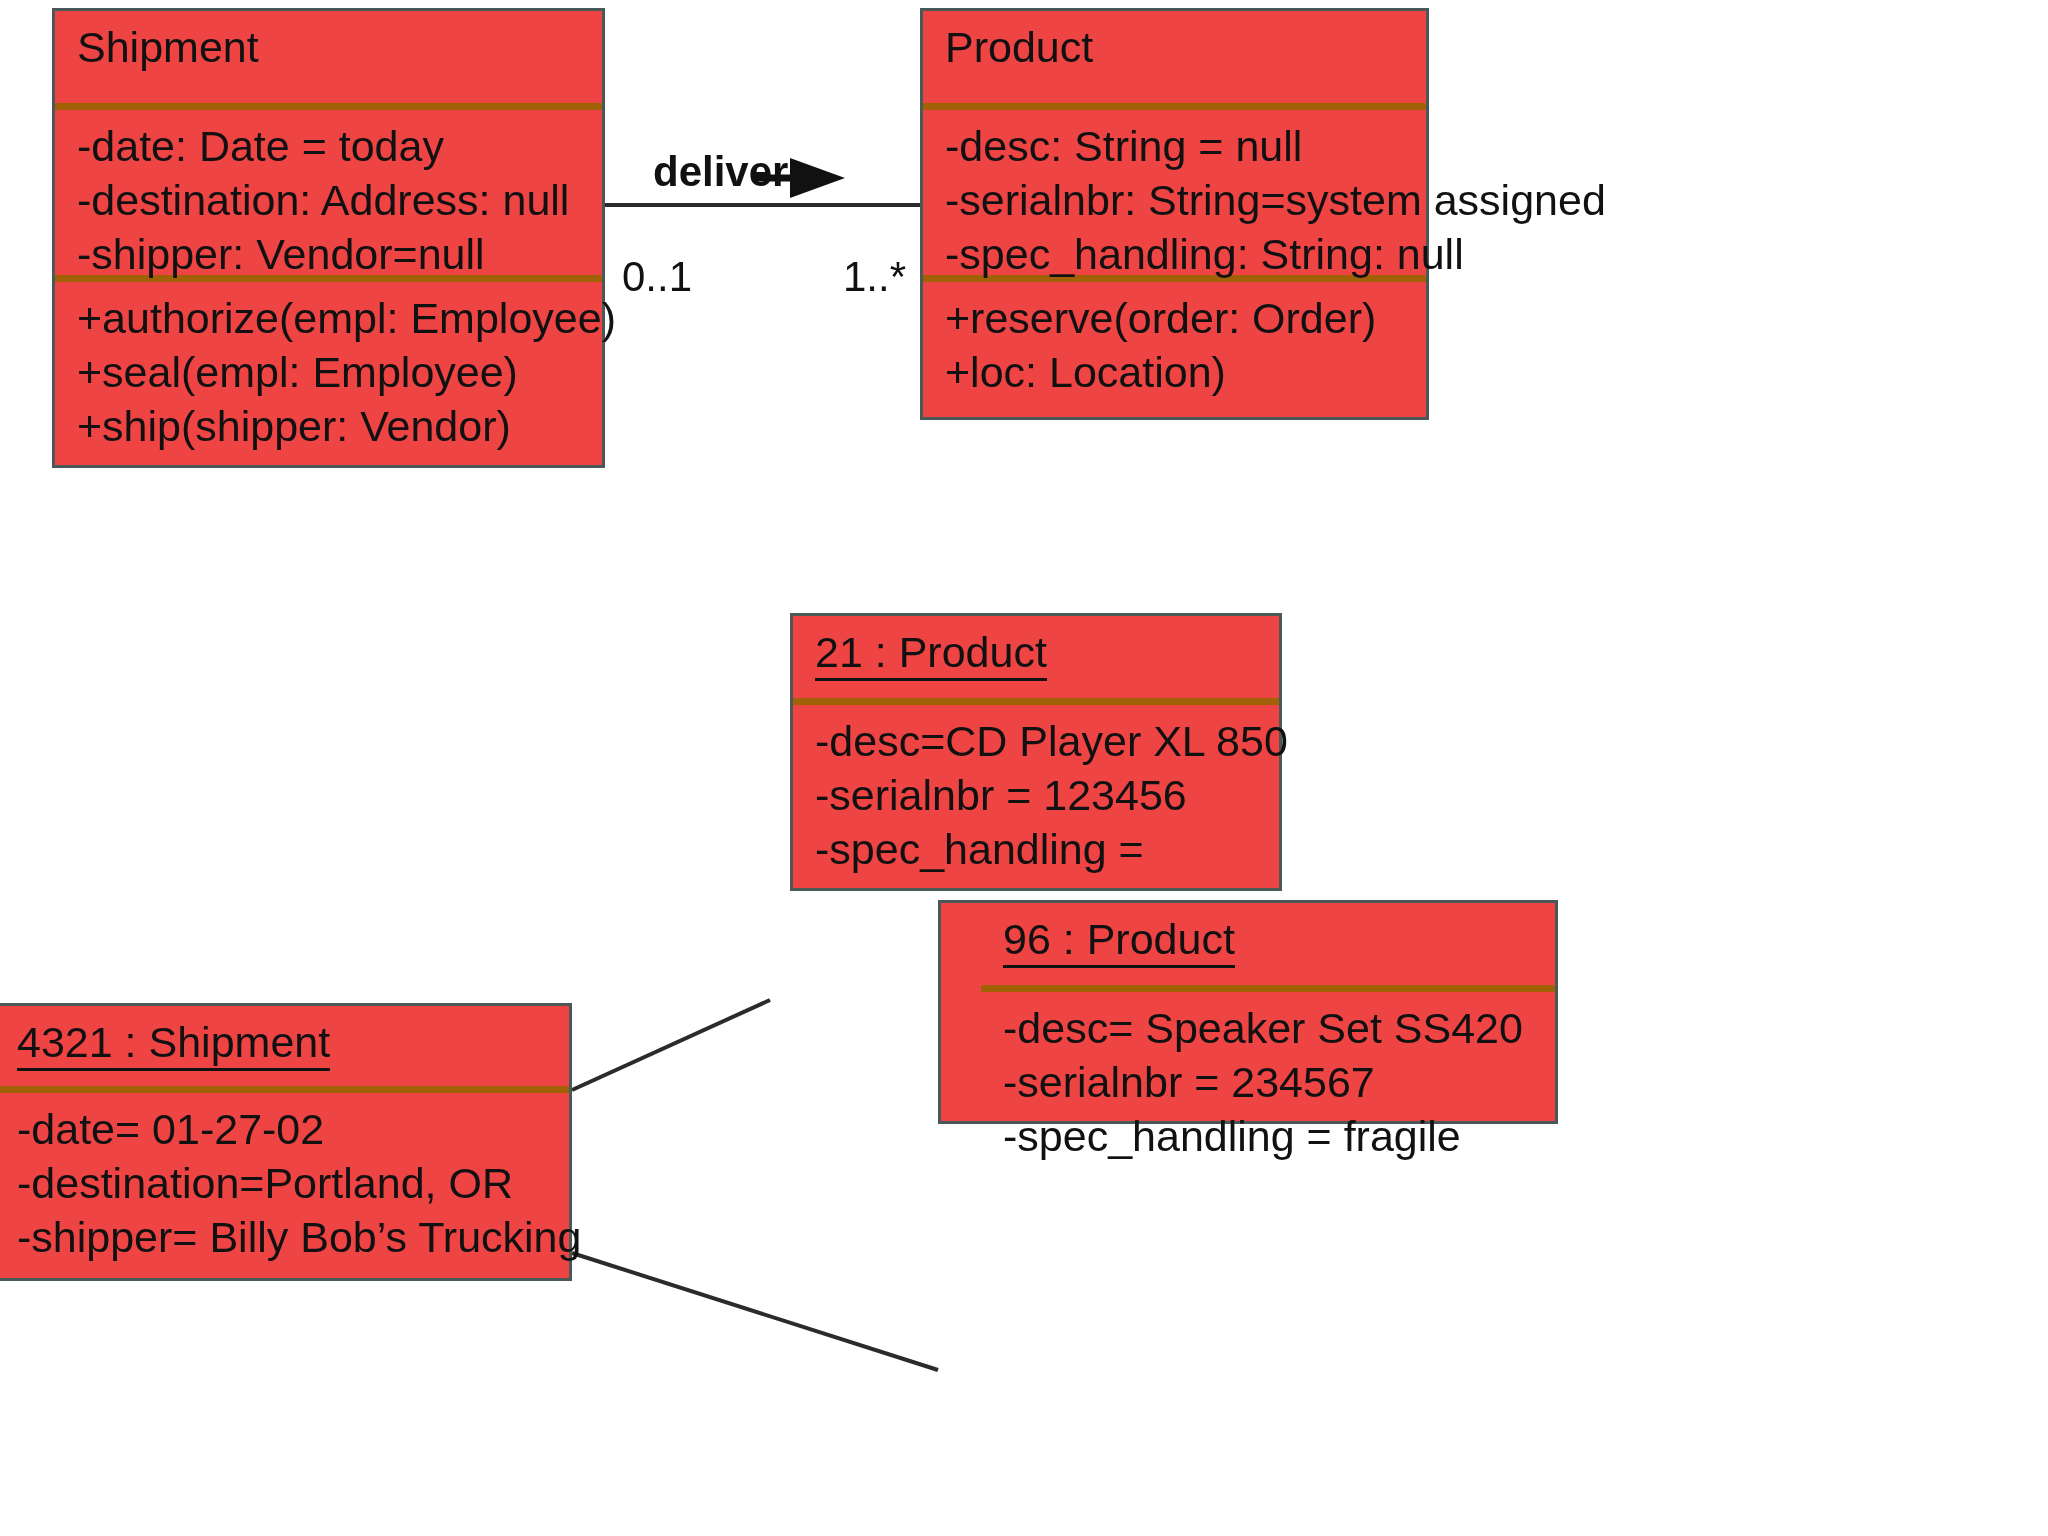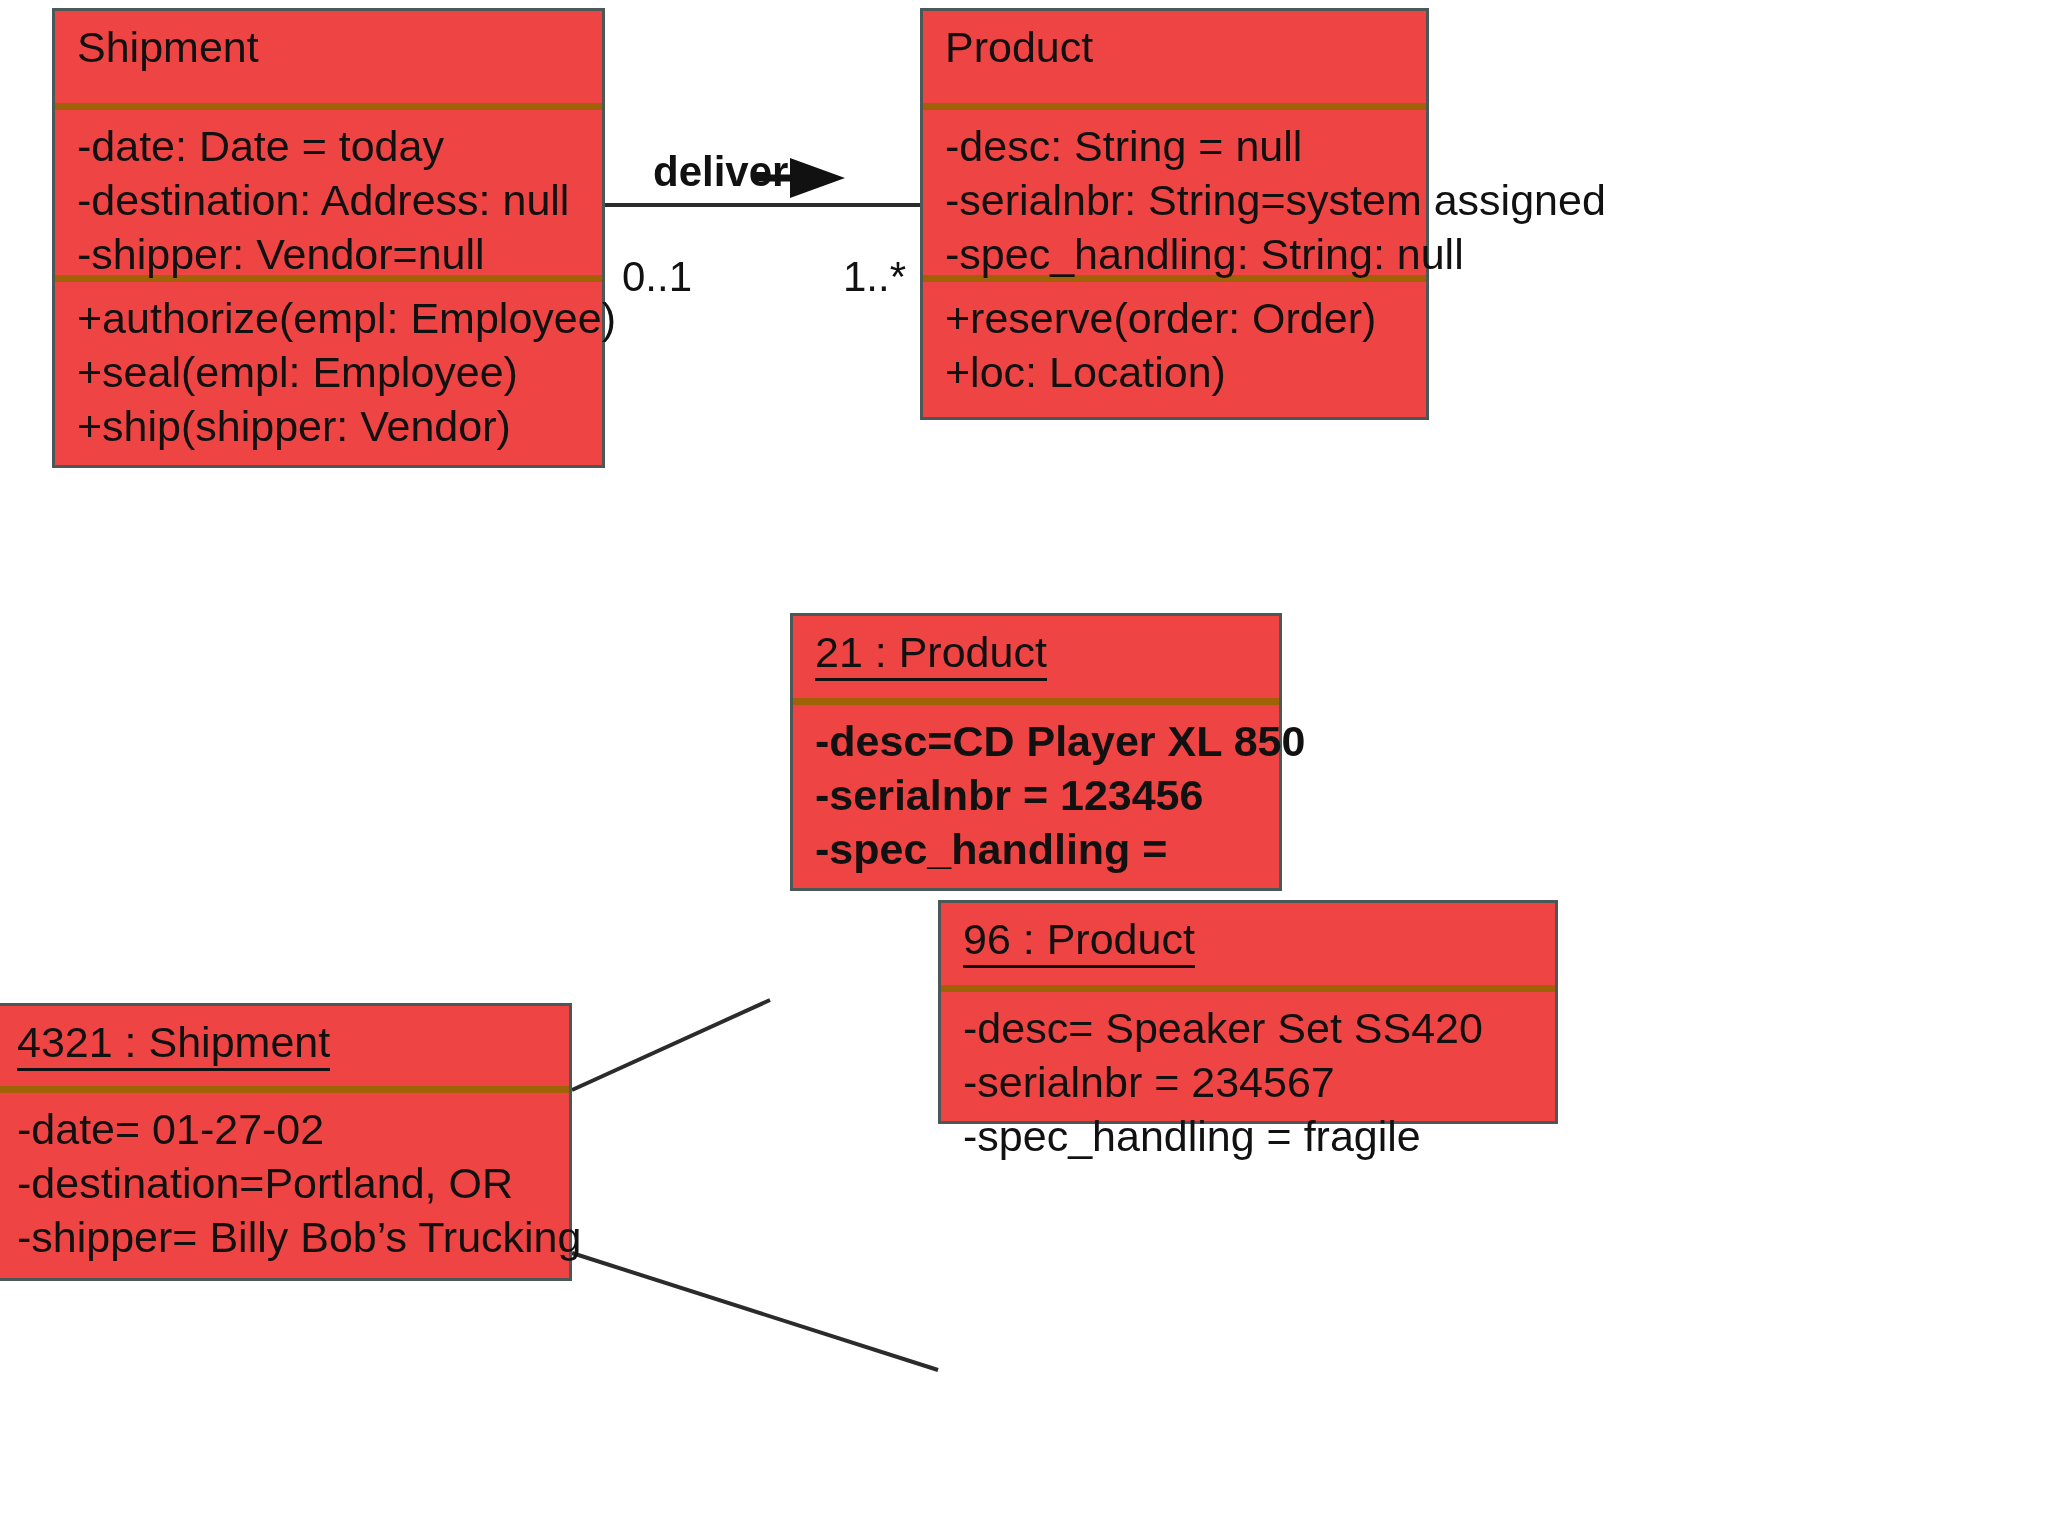--- a/index.html
+++ b/index.html
@@ -87,24 +87,24 @@
   #obj-shipment {
     left: -8px; top: 1003px; width: 580px;
   }
   #obj-shipment .hdr { height: 80px; }
   #obj-shipment .attrs { height: 192px; }
 
   #obj-product-21 {
     left: 790px; top: 613px; width: 492px;
   }
   #obj-product-21 .hdr { height: 82px; }
-  #obj-product-21 .attrs { height: 190px; font-weight: bold; }
+  #obj-product-21 .attrs { height: 190px; }
 
   #obj-product-96 {
-    left: 938px; top: 900px; width: 620px;
+    left: 938px; top: 900px; width: 620px; padding-left: 40px;
   }
   #obj-product-96 .hdr { height: 82px; }
   #obj-product-96 .attrs { height: 136px; }
 
   .assoc-name {
     position: absolute;
     left: 653px;
     top: 148px;
     font-size: 42px;
     color: #111111;

